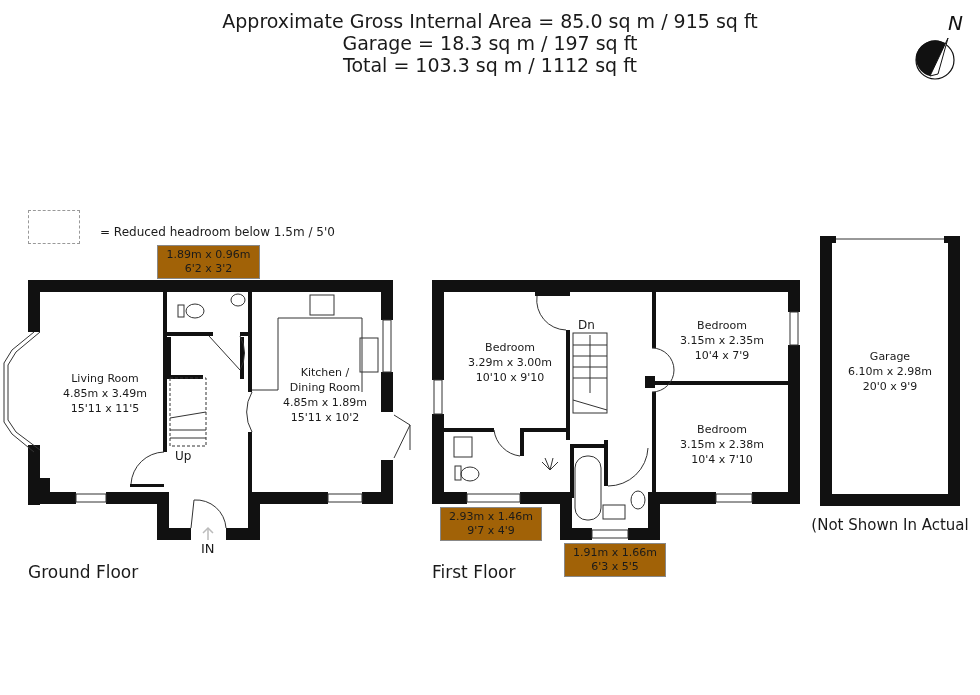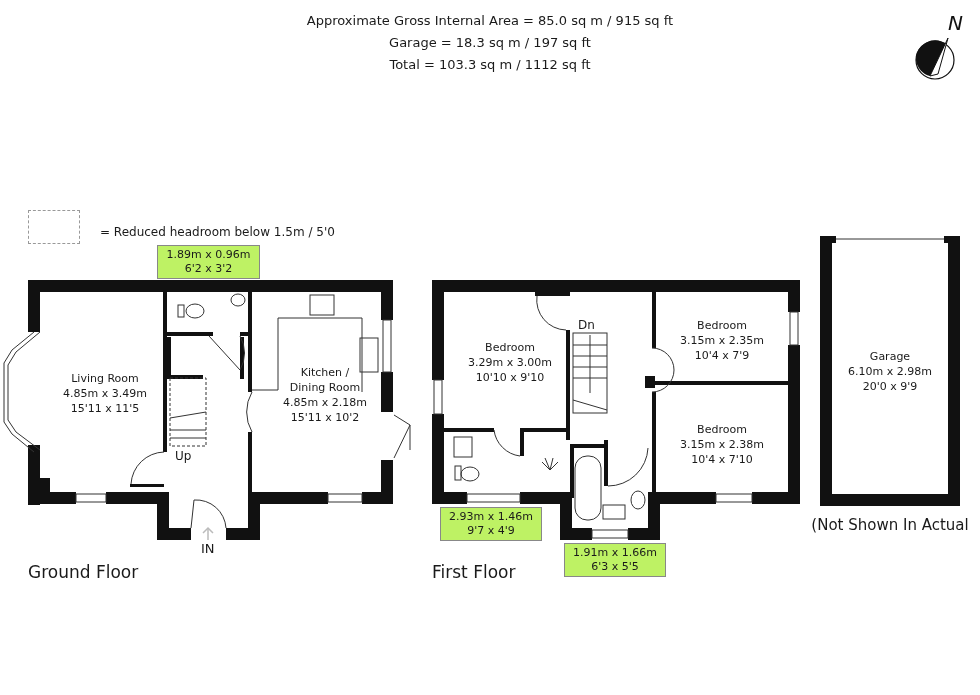--- a/index.html
+++ b/index.html
@@ -1,25 +1,25 @@
 <!DOCTYPE html>
 <html><head>
 <meta charset="utf-8">
 <style>
   html, body { margin: 0; padding: 0; background: #ffffff; }
   body { width: 980px; height: 695px; position: relative; overflow: hidden; font-family: "DejaVu Sans", sans-serif; color: #1a1a1a; }
-  .header { position: absolute; top: 10px; left: 0; width: 980px; text-align: center; font-size: 13px; line-height: 22px; }
+  .header { position: absolute; top: 10px; left: 0; width: 980px; text-align: center; font-size: 19px; line-height: 22px; }
   .header div { white-space: nowrap; }
   .compass { position: absolute; left: 910px; top: 8px; }
   .legend { position: absolute; left: 28px; top: 210px; }
   .legend-box { position: absolute; left: 0; top: 0; width: 50px; height: 32px; border: 1px dashed #999; }
   .legend-text { position: absolute; left: 72px; top: 9px; font-size: 12px; white-space: nowrap; margin-top: 6px; }
   svg.plan { position: absolute; left: 0; top: 0; }
   .lbl { position: absolute; text-align: center; font-size: 11px; line-height: 15px; white-space: nowrap; }
-  .dimbox { position: absolute; border: 1px solid #888; background: #bef264; font-size: 11px; line-height: 14px; text-align: center; padding: 2px 4px; white-space: nowrap; }
+  .dimbox { position: absolute; border: 1px solid #888; background: #a16207; font-size: 11px; line-height: 14px; text-align: center; padding: 2px 4px; white-space: nowrap; }
   .floor-title { position: absolute; font-size: 17px; white-space: nowrap; text-align: right; }
   .note { position: absolute; font-size: 15px; line-height: 19px; text-align: center; white-space: nowrap; }
   .small { position: absolute; font-size: 12px; white-space: nowrap; }
 </style>
 </head>
 <body>
 
 <div class="header">
   <div>Approximate Gross Internal Area = 85.0 sq m / 915 sq ft</div>
   <div>Garage = 18.3 sq m / 197 sq ft</div>
@@ -180,21 +180,21 @@
 
 <div class="lbl" style="left:50px;top:371px;width:110px;">
   <div>Living Room</div>
   <div>4.85m x 3.49m</div>
   <div>15'11 x 11'5</div>
 </div>
 
 <div class="lbl" style="left:270px;top:365px;width:110px;">
   <div>Kitchen /</div>
   <div>Dining Room</div>
-  <div>4.85m x 2.18m</div>
+  <div>4.85m x 1.89m</div>
   <div>15'11 x 10'2</div>
 </div>
 
 <div class="dimbox" style="left:157px;top:245px;width:93px;">
   <div>1.89m x 0.96m</div>
   <div>6'2 x 3'2</div>
 </div>
 
 <div class="small" style="left:175px;top:449px;">Up</div>
 <div class="small" style="left:201px;top:541px;font-size:13px;">IN</div>

